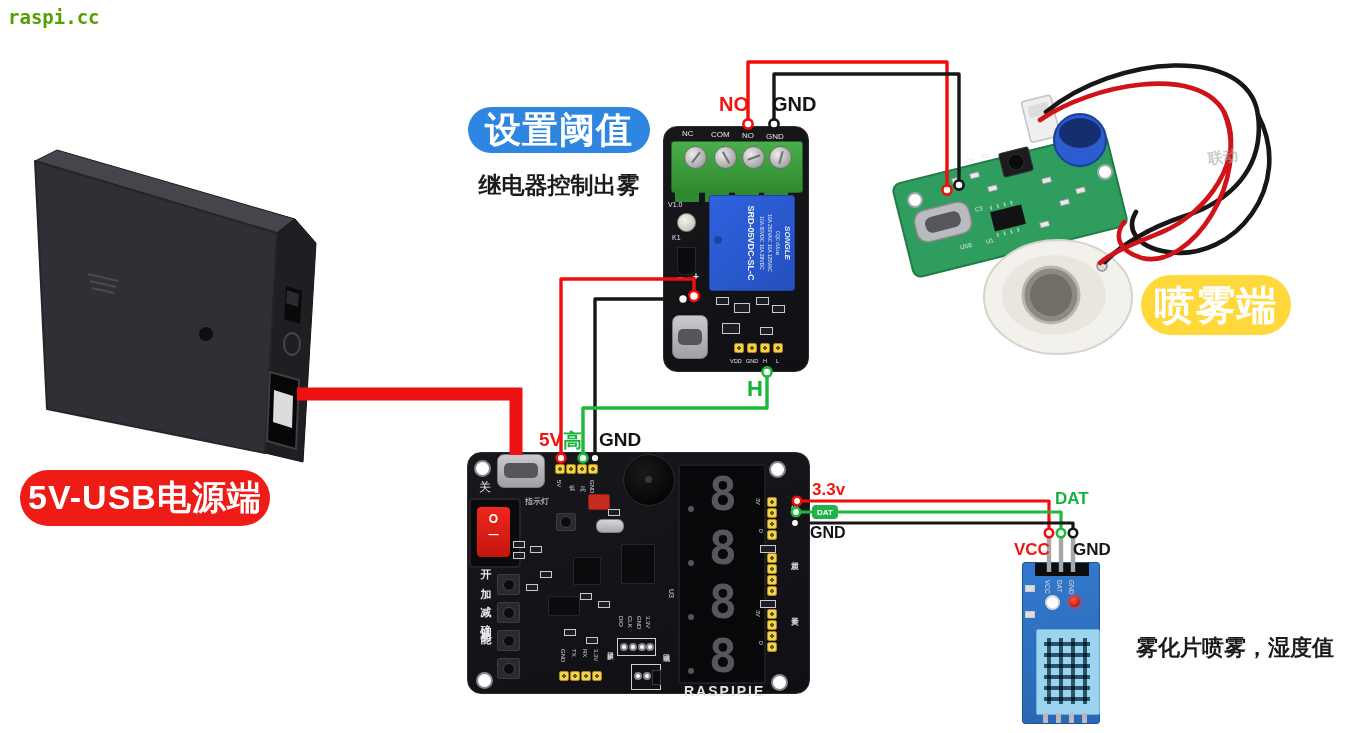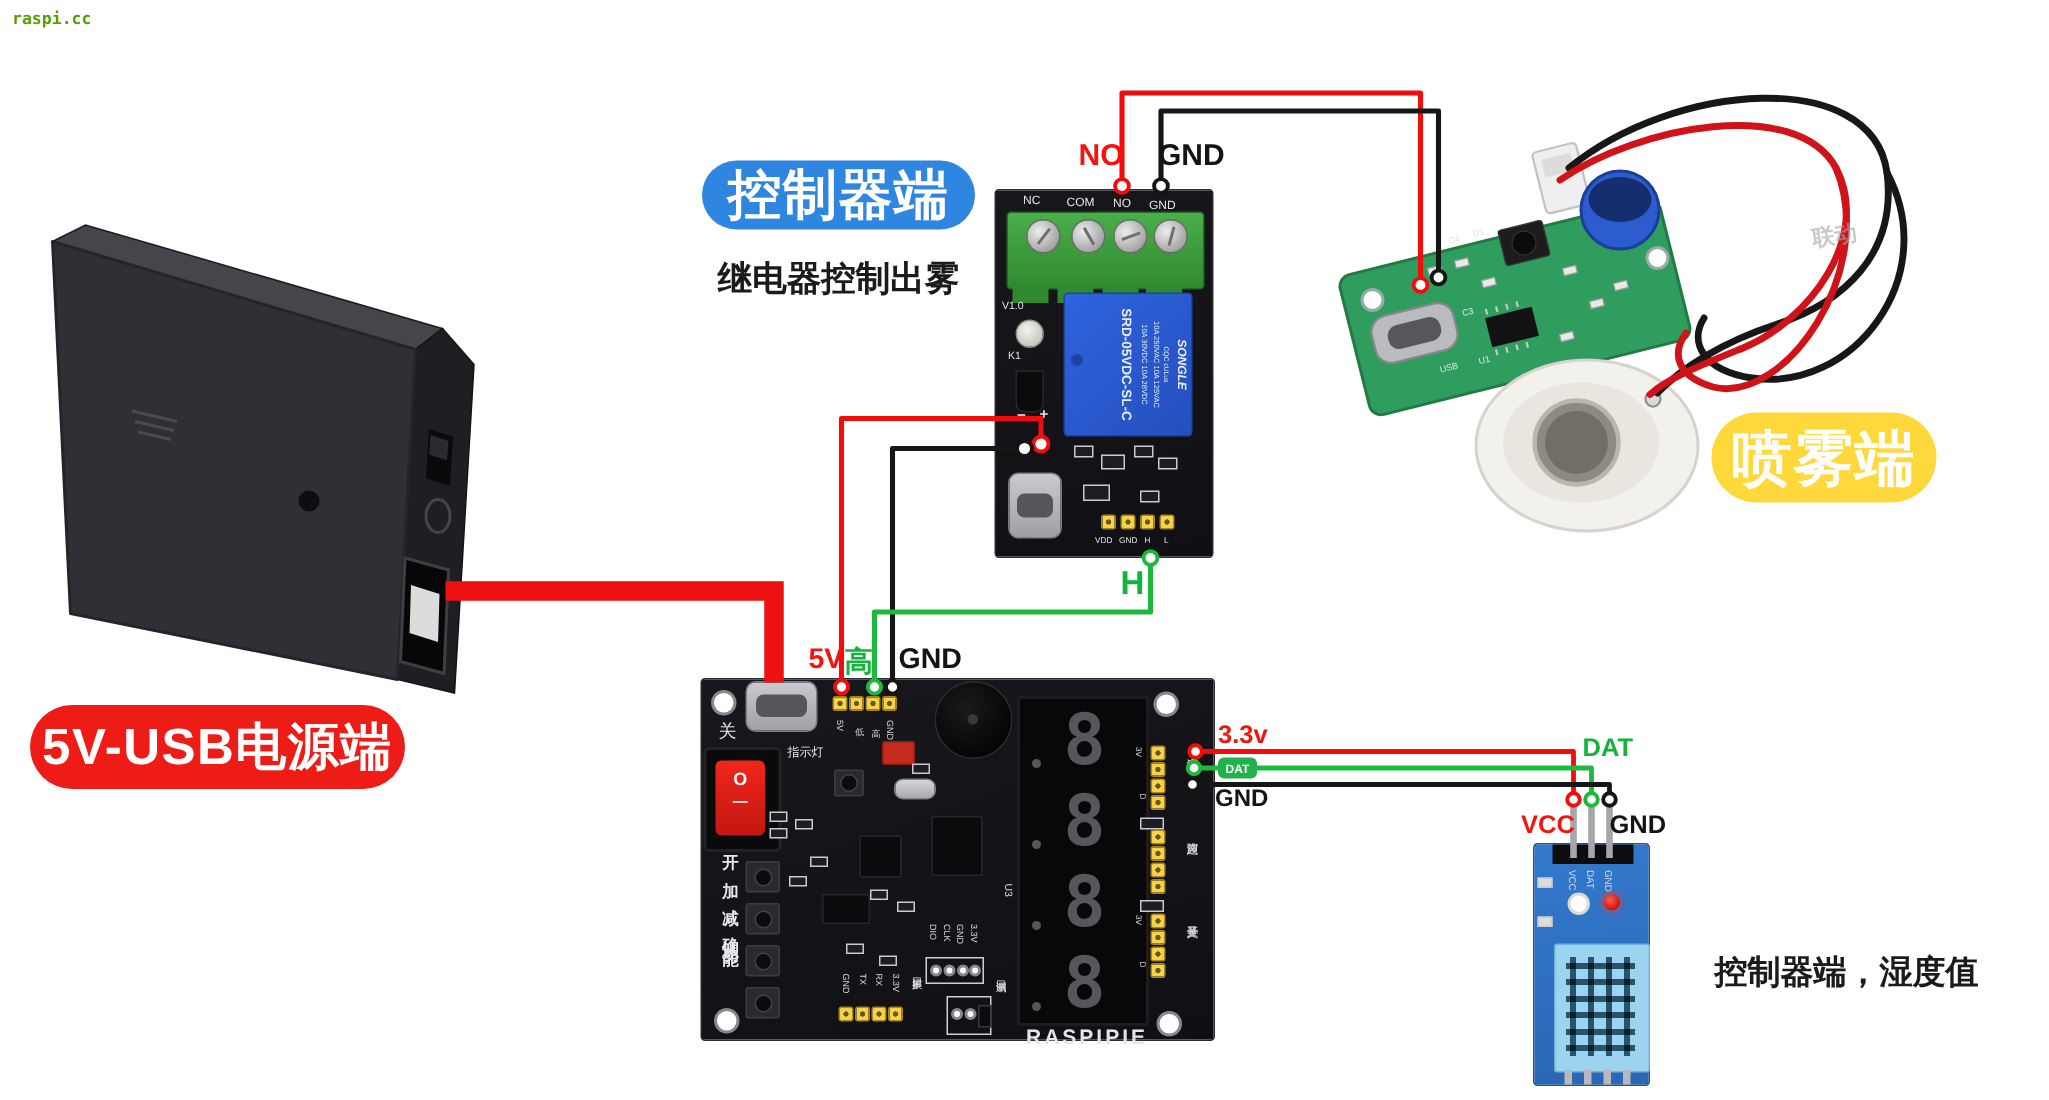--- a/index.html
+++ b/index.html
@@ -16,25 +16,25 @@
   .sub{position:absolute;z-index:8;color:#1b1b1b;font-weight:700;text-align:center;white-space:nowrap}
 
   
   .wlbl{position:absolute;z-index:8;font-weight:700;white-space:nowrap}
   .red{color:#f2150f}.grn{color:#13b43a}.blk{color:#141414}
   .badge{position:absolute;z-index:8;background:#22b24c;color:#fff;font-weight:700;
          font-size:8px;border-radius:4px;display:flex;align-items:center;justify-content:center}
 
   
   .wm{position:absolute;z-index:9;font-family:"DejaVu Sans Mono","Liberation Mono",monospace;
-      font-weight:700;color:#54a000;font-size:11px}
+      font-weight:700;color:#54a000;font-size:19px}
   .pwm{position:absolute;z-index:7;color:#a6a6a6;opacity:.6;font-size:15px;font-weight:700;transform:rotate(-8deg)}
 
   
-  .pcb-black{background:linear-gradient(160deg,#17171c,#101014);border:1px solid #2b2b31;border-radius:3px}
+  .pcb-black{background:linear-gradient(160deg,#17171c,#101014);border:1px solid #2b2b31;border-radius:14px}
   .hole{position:absolute;border-radius:50%;background:#fff;border:2px solid #87878d;box-sizing:border-box}
   .ypin{position:absolute;width:10px;height:10px;border-radius:2px;border:1px solid #a8861f;box-sizing:border-box;
         background:radial-gradient(circle,#6b5513 0 1.6px,#f4d348 1.9px)}
   .screw{position:absolute;border-radius:50%;background:radial-gradient(circle at 35% 35%,#ececec,#b5b5b5 55%,#8b8b8b);
          border:1px solid #667066;display:flex;align-items:center;justify-content:center}
   .slot{width:2px;height:13px;background:#6f6f6f;transform:rotate(38deg)}
   .vtxt{writing-mode:vertical-rl;text-orientation:upright;white-space:nowrap}
   .vpin{position:absolute;writing-mode:vertical-rl;white-space:nowrap;font-size:6px;color:#d8d8dc}
   .silk{position:absolute;border:1px solid #c9c9cf;background:#1d1d23}
   .chip{position:absolute;background:#0b0b0e;border:1px solid #26262c;border-radius:1px}
@@ -405,29 +405,29 @@
     <div class="abs" style="left:46px;top:150px;width:5px;height:10px;background:#b9b9bd"></div>
     <div class="abs" style="left:59px;top:150px;width:5px;height:10px;background:#b9b9bd"></div>
   </div>
 
   <div class="txtw z8" style="left:966px;top:158px;font-size:6px;transform:rotate(-14deg)">C4</div>
   <div class="txtw z8" style="left:982px;top:153px;font-size:6px;transform:rotate(-14deg)">D1</div>
   <div class="txtw z8" style="left:975px;top:206px;font-size:6px;transform:rotate(-14deg)">C3</div>
   <div class="txtw z8" style="left:960px;top:243px;font-size:6px;transform:rotate(-14deg)">USB</div>
   <div class="txtw z8" style="left:986px;top:238px;font-size:6px;transform:rotate(-14deg)">U1</div>
 
-  <div class="pill" style="left:468px;top:107px;width:182px;height:46px;border-radius:23px;background:#2e86e0;font-size:36px">控制器端</div>
+  <div class="pill" style="left:468px;top:107px;width:182px;height:46px;border-radius:23px;background:#2e86e0;font-size:36px">设置阈值</div>
   <div class="sub" style="left:468px;top:170px;width:182px;font-size:23px">继电器控制出雾</div>
 
   <div class="pill" style="left:1141px;top:275px;width:150px;height:60px;border-radius:30px;background:#ffd83c;font-size:40px">喷雾端</div>
 
   <div class="pill" style="left:20px;top:470px;width:250px;height:56px;border-radius:28px;background:#ed1c16;font-size:34px">5V-USB电源端</div>
 
 
-  <div class="sub" style="left:1136px;top:633px;width:190px;font-size:22px">控制器端，湿度值</div>
+  <div class="sub" style="left:1136px;top:633px;width:190px;font-size:22px">雾化片喷雾，湿度值</div>
 
   <div class="wlbl red" style="left:719px;top:93px;font-size:20px">NO</div>
   <div class="wlbl blk" style="left:772px;top:93px;font-size:20px">GND</div>
 
   <div class="wlbl red" style="left:539px;top:429px;font-size:19px">5V</div>
   <div class="wlbl grn" style="left:563px;top:428px;font-size:19px">高</div>
   <div class="wlbl blk" style="left:599px;top:429px;font-size:19px">GND</div>
   <div class="wlbl grn" style="left:747px;top:376px;font-size:22px">H</div>
 
   <div class="wlbl red" style="left:812px;top:480px;font-size:17px">3.3v</div>

